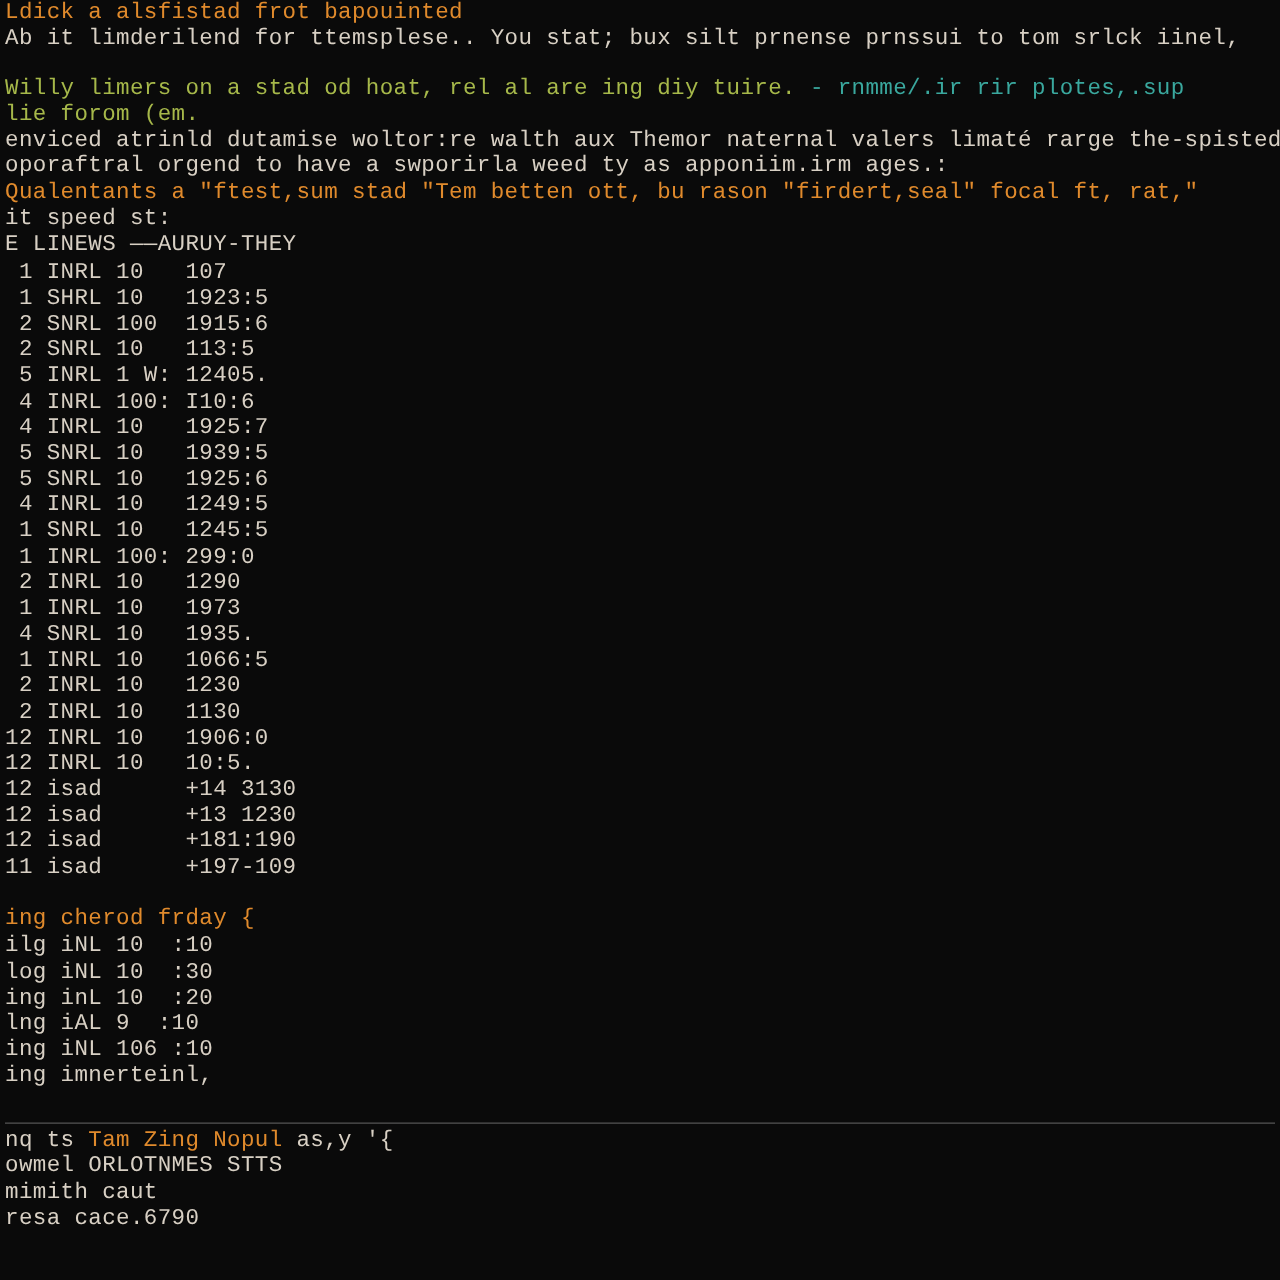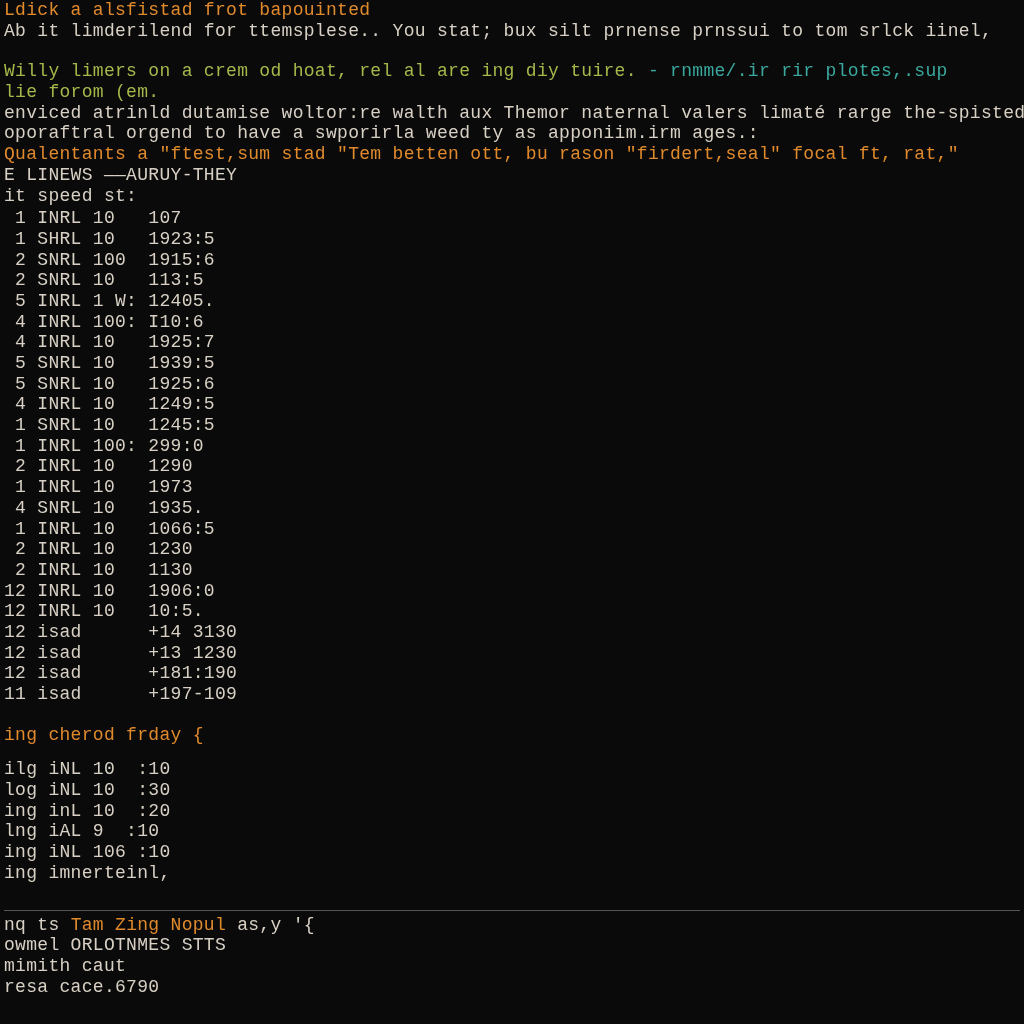--- a/index.html
+++ b/index.html
@@ -21,37 +21,37 @@
   .teal { color: #3aa89e; }
   .grey { color: #d8d0c4; }
   .blank { height: 20px; }
   .hr {
     border: none;
     border-top: 1px solid #555;
     margin: 6px 0 4px 0;
   }
   .row { white-space: pre; font-variant-numeric: tabular-nums; }
   #list-block { margin-top: 2px; }
-  #log-block { margin-top: 14px; }
+  #log-block { margin-top: 2px; }
 </style>
 </head>
 <body>
 
 <div id="terminal">
 
   <div class="line gold">Ldick a alsfistad frot bapouinted</div>
   <div class="line grey">Ab it limderilend for ttemsplese.. You stat; bux silt prnense prnssui to tom srlck iinel,</div>
   <div class="blank"></div>
-  <div class="line"><span class="olive">Willy limers on a crem od hoat, rel al are ing diy tuire. </span><span class="teal">- rnmme/.ir rir plotes,.sup</span></div>
+  <div class="line"><span class="olive">Willy limers on a stad od hoat, rel al are ing diy tuire. </span><span class="teal">- rnmme/.ir rir plotes,.sup</span></div>
   <div class="line olive">lie forom (em.</div>
   <div class="line grey">enviced atrinld dutamise woltor:re walth aux Themor naternal valers limaté rarge the-spisted</div>
   <div class="line grey">oporaftral orgend to have a swporirla weed ty as apponiim.irm ages.:</div>
   <div class="line gold">Qualentants a "ftest,sum stad "Tem betten ott, bu rason "firdert,seal" focal ft, rat,"</div>
+  <div class="line grey">it speed st:</div>
   <div class="line grey">E LINEWS ——AURUY-THEY</div>
-  <div class="line grey">it speed st:</div>
 
   <div id="list-block">
       <div class="row grey"> 1 INRL 10   107</div>
       <div class="row grey"> 1 SHRL 10   1923:5</div>
       <div class="row grey"> 2 SNRL 100  1915:6</div>
       <div class="row grey"> 2 SNRL 10   113:5</div>
       <div class="row grey"> 5 INRL 1 W: 12405.</div>
       <div class="row grey"> 4 INRL 100: I10:6</div>
       <div class="row grey"> 4 INRL 10   1925:7</div>
       <div class="row grey"> 5 SNRL 10   1939:5</div>

